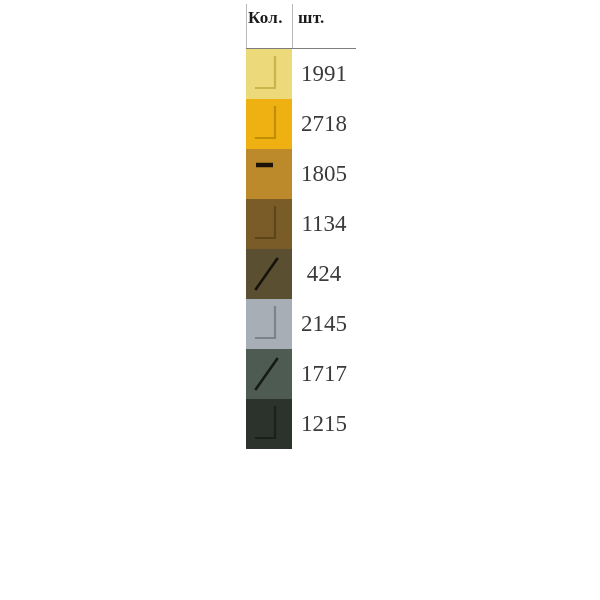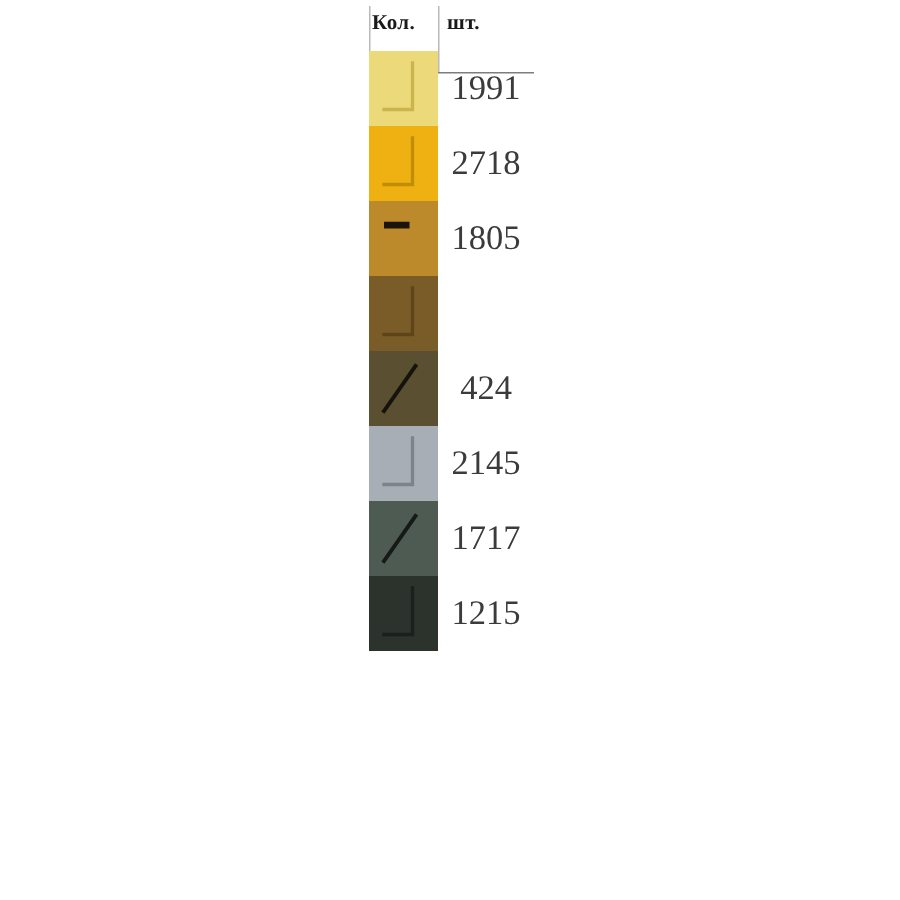--- a/index.html
+++ b/index.html
@@ -23,21 +23,21 @@
 
   
   .header-row {
     position: relative;
     height: 44px;
   }
   .header-cell {
     position: absolute;
     top: 4px;
     font-weight: bold;
-    font-size: 14px;
+    font-size: 17px;
     color: #1a1a1a;
     letter-spacing: 0.3px;
     white-space: nowrap;
   }
   .header-color {
     left: 2px;
   }
   .header-qty {
     left: 52px;
     text-align: center;
@@ -61,21 +61,21 @@
     top: 44px;
     width: 110px;
     height: 1px;
     background: #7d7d7d;
   }
 
   
   #rows {
     position: absolute;
     left: 0;
-    top: 30px;
+    top: 45px;
     width: 110px;
   }
   .legend-row {
     position: relative;
     height: 50px;
   }
 
   .swatch {
     position: absolute;
     left: 0;
@@ -158,20 +158,21 @@
         <div class="qty">1805</div>
       </div>
       <div class="legend-row">
         <div class="swatch" style="background: rgb(122, 92, 40);">
           <div class="mark">
             <svg viewBox="0 0 32 38" stroke="#5d4519">
               <path d="M22 2 L22 33 L3 33" fill="none" stroke-width="2.2" stroke-linecap="square"></path>
             </svg>
           </div>
         </div>
+        <div class="qty">1134</div>
       </div>
       <div class="legend-row">
         <div class="swatch" style="background: rgb(90, 79, 48);">
           <div class="mark">
             <svg viewBox="0 0 32 38" stroke="#15130c">
               <path d="M3 34 L24 4" fill="none" stroke-width="2.6" stroke-linecap="square"></path>
             </svg>
           </div>
         </div>
         <div class="qty">424</div>

